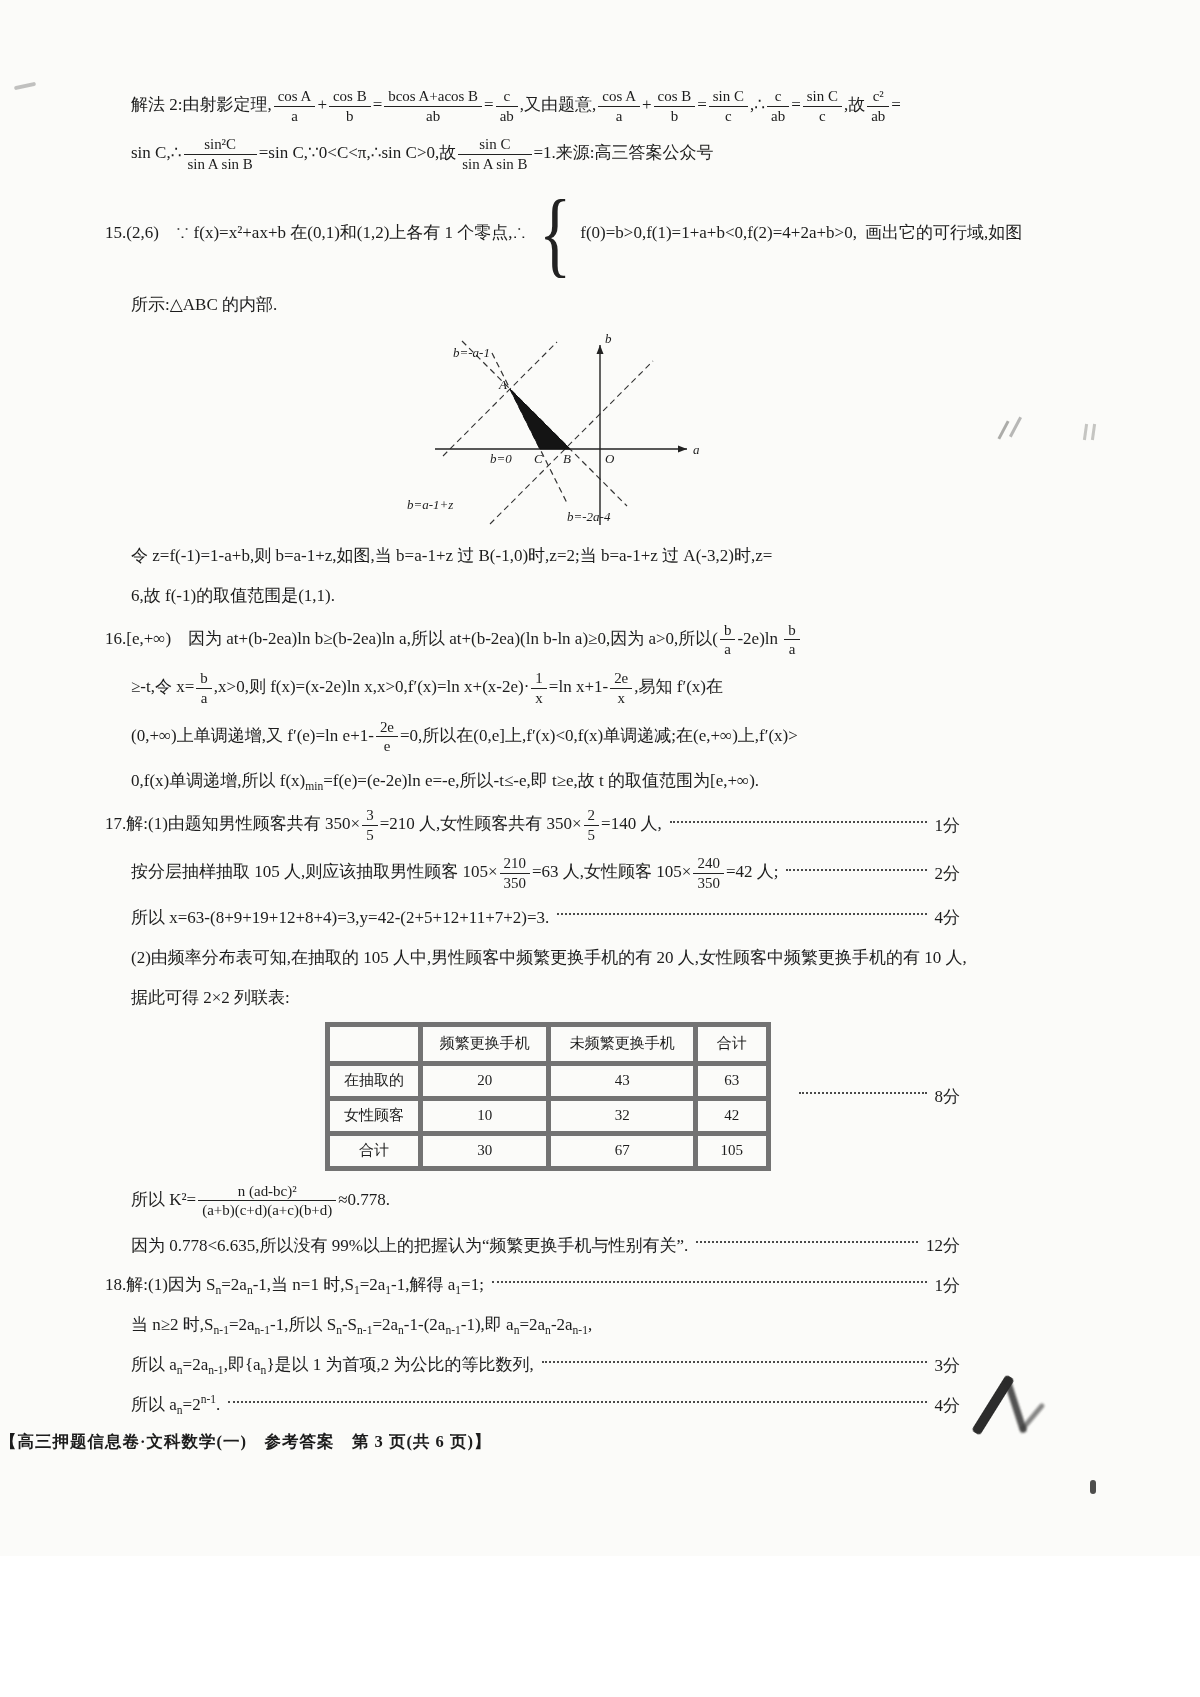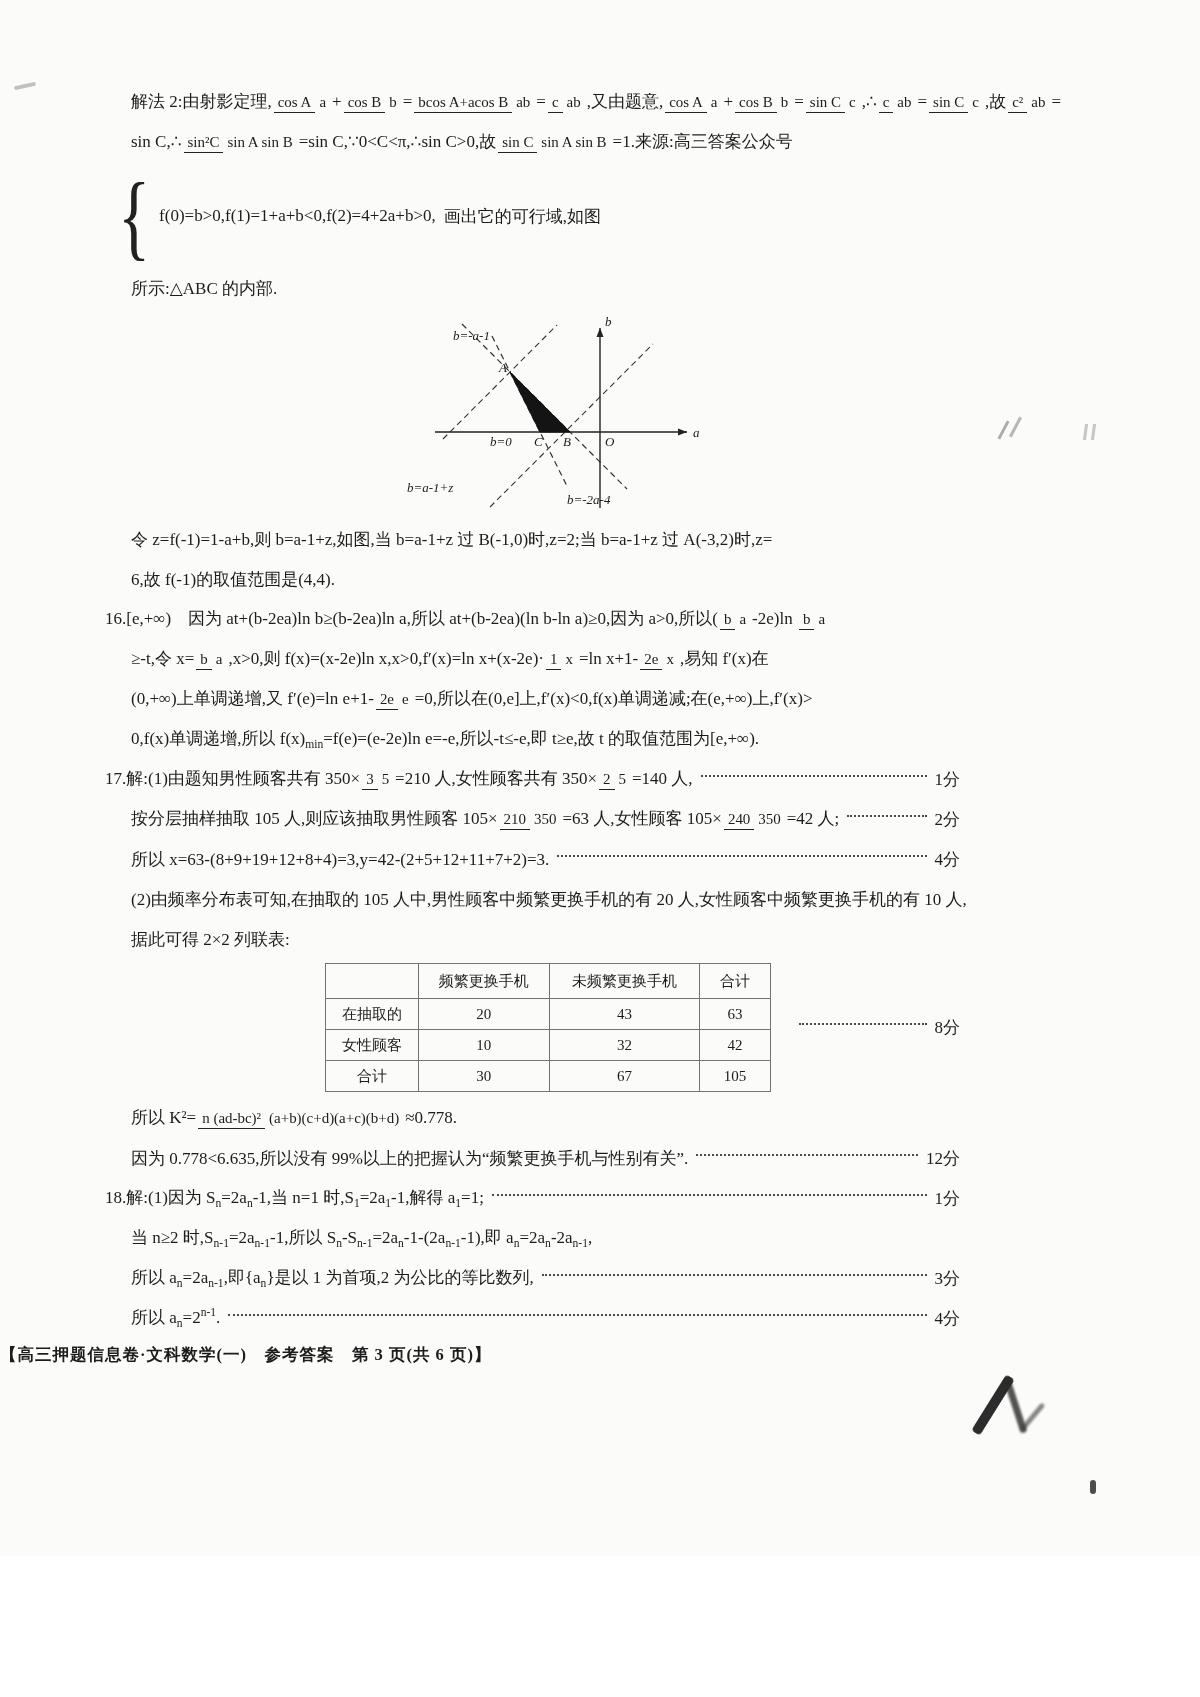--- a/index.html
+++ b/index.html
@@ -31,21 +31,21 @@
     border-bottom:2px dotted #4a4a4a;
     height:1px;
     margin:0 8px;
     transform:translateY(-4px);
   }
   .score{white-space:nowrap;}
   sub{font-size:0.68em;}
   sup{font-size:0.68em;}
   .frac{
     display:inline-flex;
-    flex-direction:row;
+    flex-direction:column;
     vertical-align:middle;
     text-align:center;
     margin:1px 2px;
     font-size:0.88em;
     line-height:1.25;
   }
   .frac .fn{display:block;padding:0 4px;border-bottom:1px solid #222;}
   .frac .fd{display:block;padding:0 4px;}
   
   .p15{
@@ -74,21 +74,21 @@
     fill:#1c1c1c;
   }
   
   .tablerow{
     display:flex;
     align-items:center;
     margin:6px 0 10px 220px;
   }
   table.ctable{border-collapse:collapse;font-size:15px;}
   table.ctable th,table.ctable td{
-    border:1px solid #737373;
+    border:5px solid #737373;
     text-align:center;
     font-weight:normal;
     padding:5px 10px;
     height:20px;
   }
   table.ctable th{padding:7px 10px;}
   .c0{width:78px;}
   .c1{width:120px;}
   .c2{width:142px;}
   .c3{width:52px;}
@@ -164,20 +164,21 @@
       <span class="ltext">sin C,∴<span class="frac">
             <span class="fn">sin²C</span>
             <span class="fd">sin A sin B</span>
           </span>=sin C,∵0&lt;C&lt;π,∴sin C&gt;0,故<span class="frac">
             <span class="fn">sin C</span>
             <span class="fd">sin A sin B</span>
           </span>=1.来源:高三答案公众号</span>
     </div>
 
     <div class="p15">
+      <span class="ltext">15.(2,6)　∵ f(x)=x²+ax+b 在(0,1)和(1,2)上各有 1 个零点,∴</span>
       <span class="brace">{</span>
       <div class="cases">
         <span>f(0)=b&gt;0,</span>
         <span>f(1)=1+a+b&lt;0,</span>
         <span>f(2)=4+2a+b&gt;0,</span>
       </div>
       <span class="ltext outro">画出它的可行域,如图</span>
     </div>
 
     <div class="line hang">
@@ -209,21 +210,21 @@
         <text x="85" y="134">b=0</text>
         <text x="2" y="180">b=a-1+z</text>
         <text x="162" y="192">b=-2a-4</text>
       </svg>
     </div>
 
     <div class="line hang">
       <span class="ltext">令 z=f(-1)=1-a+b,则 b=a-1+z,如图,当 b=a-1+z 过 B(-1,0)时,z=2;当 b=a-1+z 过 A(-3,2)时,z=</span>
     </div>
     <div class="line hang">
-      <span class="ltext">6,故 f(-1)的取值范围是(4,4).</span>
+      <span class="ltext">6,故 f(-1)的取值范围是(1,1).</span>
     </div>
 
     <div class="line">
       <span class="ltext">16.[e,+∞)　因为 at+(b-2ea)ln b≥(b-2ea)ln a,所以 at+(b-2ea)(ln b-ln a)≥0,因为 a&gt;0,所以(<span class="frac">
             <span class="fn">b</span>
             <span class="fd">a</span>
           </span>-2e)ln <span class="frac">
             <span class="fn">b</span>
             <span class="fd">a</span>
           </span></span>

